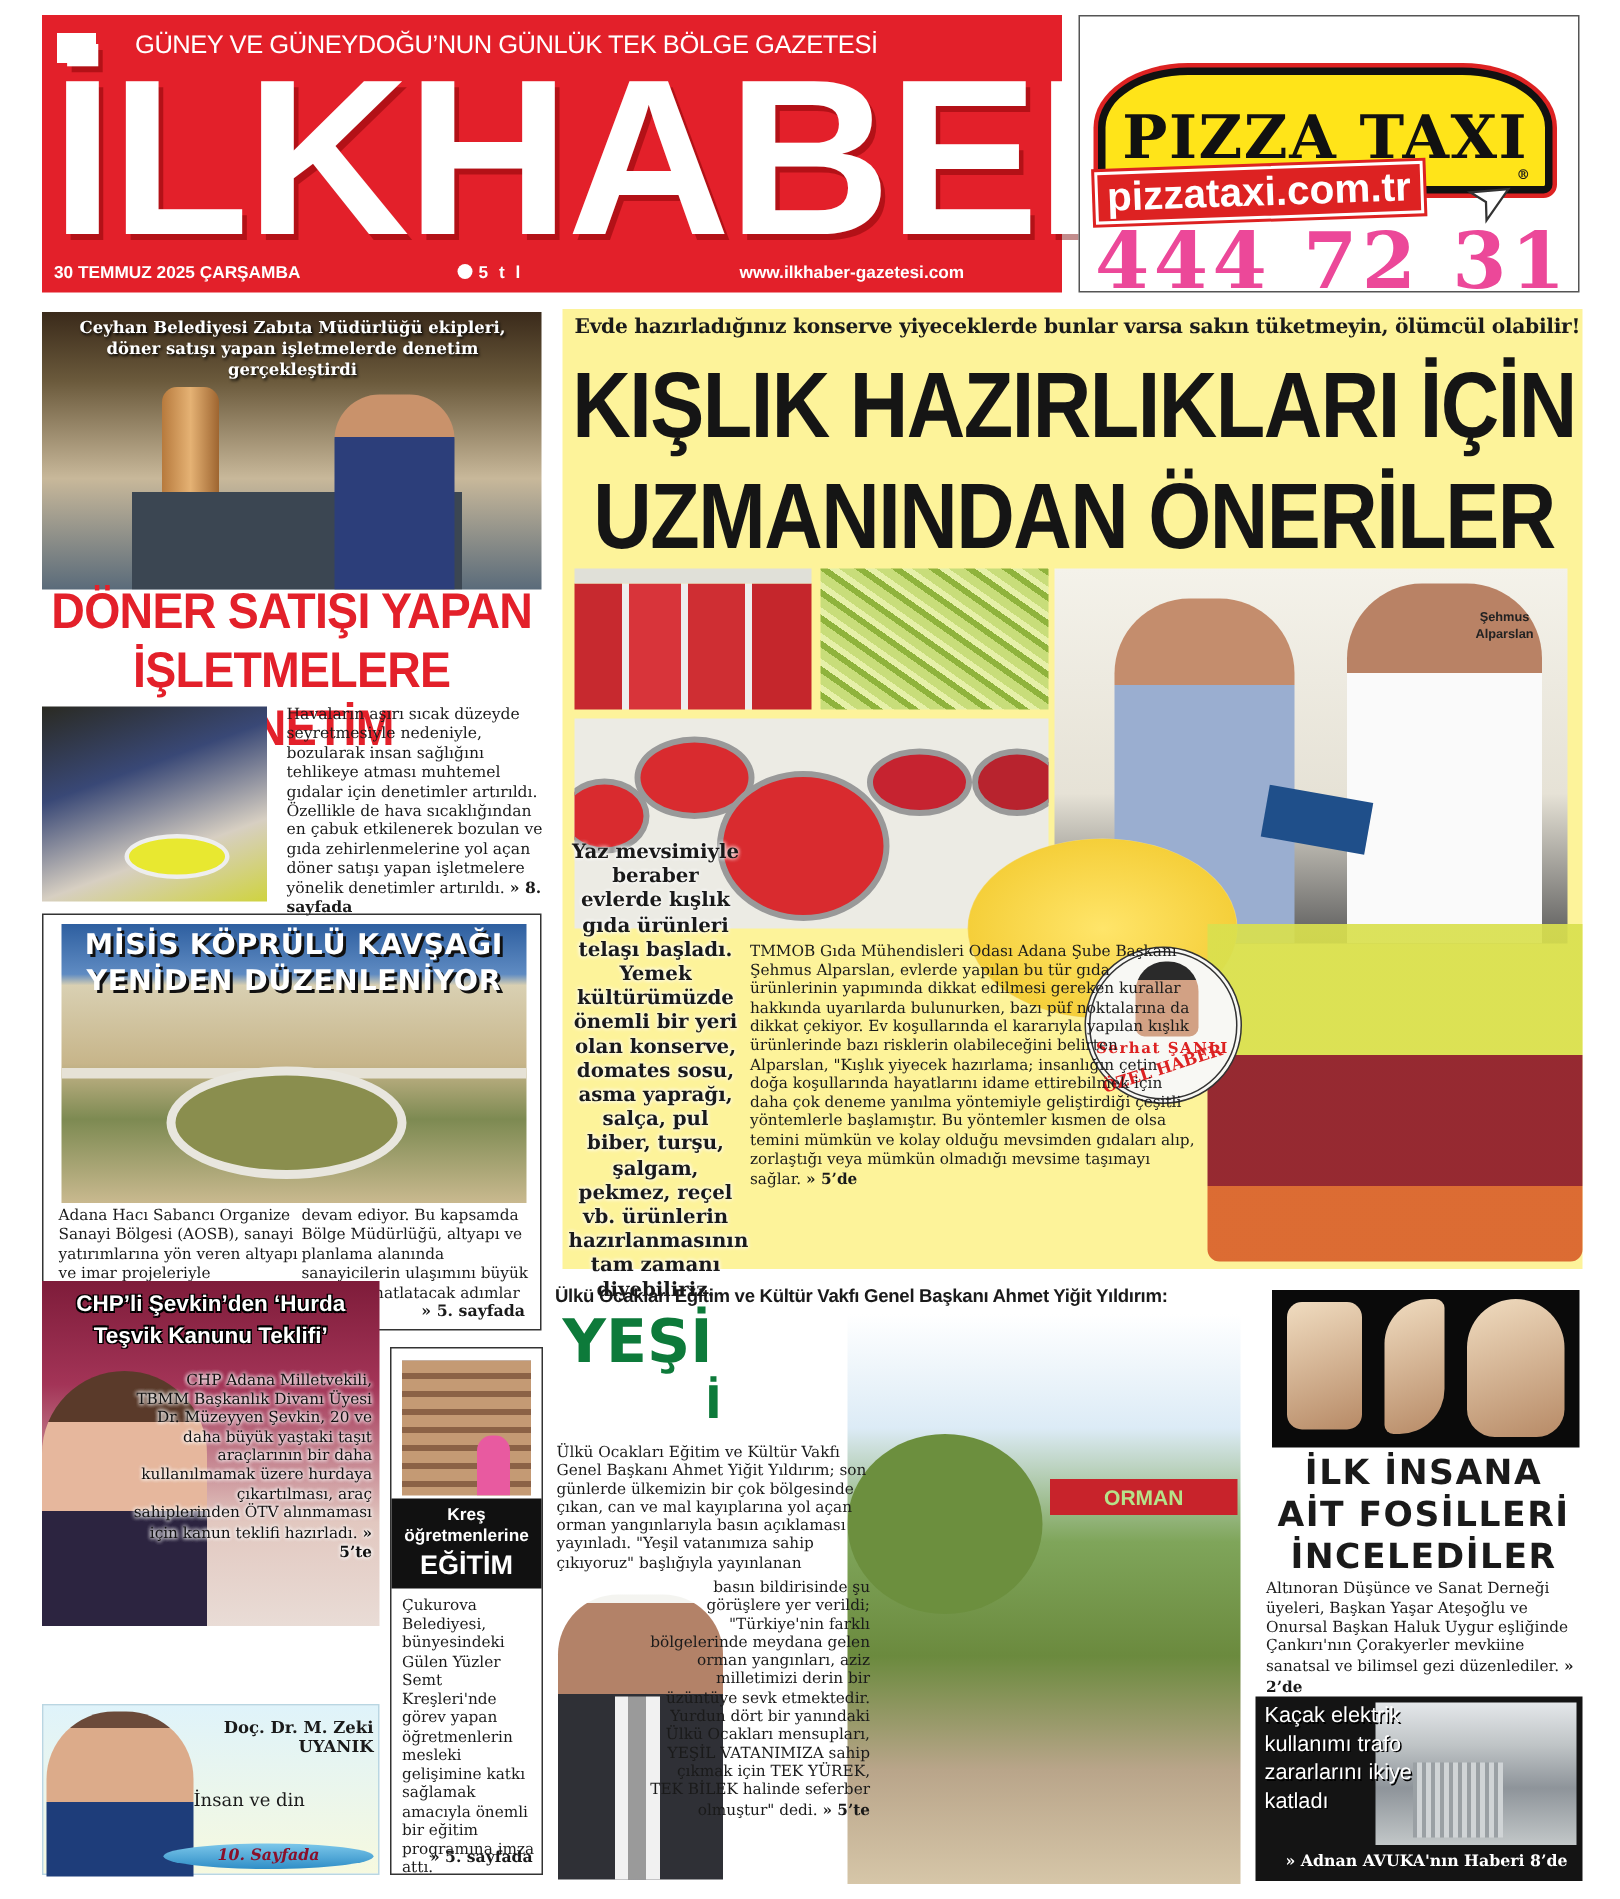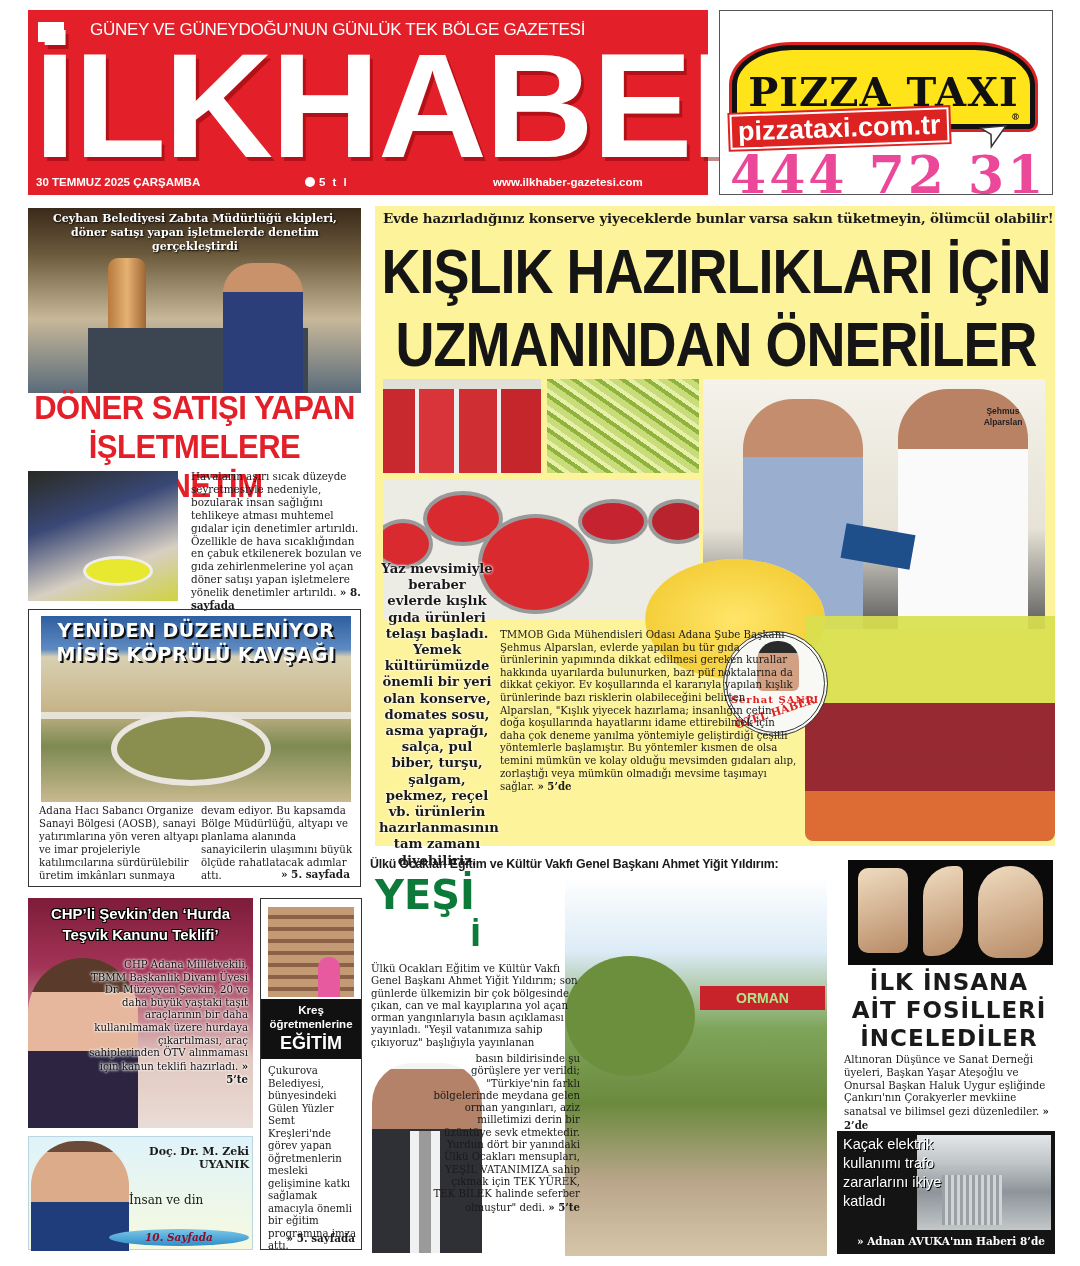--- a/index.html
+++ b/index.html
@@ -76,21 +76,21 @@
   .ph-forest .orman { position:absolute; left:135px; top:110px; width:125px; height:24px; background:#c8232b; color:#b6e28a; font-family:"Liberation Sans",sans-serif; font-weight:bold; font-size:14px; text-align:center; line-height:24px; }
   .ph-forest .tree { position:absolute; left:0; top:80px; width:130px; height:120px; border-radius:50%; background:#6c8f3e; }
   .yesil-head { left: 375px; top: 874px; color: #0d7a3a; font-family: "DejaVu Sans", sans-serif; font-weight: bold; font-size: 40px; line-height: 42px; }
   .yesil-head2 { left: 470px; top: 918px; color: #0d7a3a; font-family: "DejaVu Sans", sans-serif; font-weight: bold; font-size: 30px; line-height: 36px; }
   .ulku-body-top { left: 371px; top: 963px; width: 210px; font-size: 10.2px; line-height: 12.3px; }
   .ph-ahmet { left: 372px; top: 1063px; width: 110px; height: 190px; background: linear-gradient(180deg,#f4f4f0 0 3%,#b38268 3% 35%,#2f3036 35% 100%); border-radius: 40px 40px 0 0; }
   .ph-ahmet .shirt { position:absolute; left:38px; top:68px; width:30px; height:122px; background:linear-gradient(90deg,#f1f1f1 0 30%,#9a9a9a 30% 70%,#f1f1f1 70%); }
   .ulku-body-bot { left: 430px; top: 1053px; width: 150px; text-align: right; font-size: 10.2px; line-height: 12.3px; }
 
   
-  .chp-box { left: 28px; top: 898px; width: 225px; height: 230px; background: linear-gradient(180deg,#7e1c3a 0%,#a33457 30%,#e2c8c0 70%,#e9dcd6 100%); }
+  .chp-box { left: 28px; top: 854px; width: 225px; height: 230px; background: linear-gradient(180deg,#7e1c3a 0%,#a33457 30%,#e2c8c0 70%,#e9dcd6 100%); }
   .chp-head { left: 0; top: 5px; width: 225px; text-align: center; color: #fff; font-family: "Liberation Sans", sans-serif; font-weight: bold; font-size: 15px; line-height: 21px; text-shadow: 1px 1px 0 #000, -1px -1px 0 #000, 1px -1px 0 #000, -1px 1px 0 #000; }
   .ph-chp { left: 0; top: 60px; width: 110px; height: 170px; background: linear-gradient(180deg,#5a3a2a 0 20%,#e6b79d 20% 55%,#2c2440 55% 100%); border-radius: 60px 60px 0 0; }
   .chp-body { left: 60px; top: 61px; width: 160px; text-align: right; font-size: 10.2px; line-height: 12.6px; color: #111; text-shadow: 0 0 3px #fff, 0 0 3px #fff, 0 0 3px #fff; }
 
   
   .kres-box { left: 260px; top: 898px; width: 102px; height: 352px; border: 1px solid #333; }
   .ph-kres { left: 7px; top: 8px; width: 86px; height: 90px; background: repeating-linear-gradient(180deg,#c49a74 0 8px,#8b6246 8px 12px); }
   .ph-kres .girl { position:absolute; left:50px; top:50px; width:22px; height:40px; background:#e85aa0; border-radius:10px 10px 0 0; }
   .kres-head-band { left: 0; top: 100px; width: 100px; height: 60px; background: #111; }
   .kres-head1 { left: 0; top: 104px; width: 100px; text-align: center; color: #fff; font-family: "Liberation Sans", sans-serif; font-weight: bold; font-size: 11.5px; line-height: 14px; }
@@ -157,22 +157,22 @@
   <span>Havaların aşırı sıcak düzeyde seyretmesiyle nedeniyle, bozularak insan sağlığını tehlikeye atması muhtemel gıdalar için denetimler artırıldı. Özellikle de hava sıcaklığından en çabuk etkilenerek bozulan ve gıda zehirlenmelerine yol açan döner satışı yapan işletmelere yönelik denetimler artırıldı.</span>
   <span class="ref">» 8. sayfada</span>
 </div>
 
 <div class="abs misis-box">
   <div class="abs photo ph-misis">
     <div class="road"></div>
     <div class="loop"></div>
   </div>
   <div class="abs misis-head">
+    <div>MİSİS KÖPRÜLÜ KAVŞAĞI</div>
     <div>YENİDEN DÜZENLENİYOR</div>
-    <div>MİSİS KÖPRÜLÜ KAVŞAĞI</div>
   </div>
   <div class="abs misis-col1">Adana Hacı Sabancı Organize Sanayi Bölgesi (AOSB), sanayi yatırımlarına yön veren altyapı ve imar projeleriyle katılımcılarına sürdürülebilir üretim imkânları sunmaya</div>
   <div class="abs misis-col2">devam ediyor. Bu kapsamda Bölge Müdürlüğü, altyapı ve planlama alanında sanayicilerin ulaşımını büyük ölçüde rahatlatacak adımlar attı.</div>
   <div class="abs misis-ref">» 5. sayfada</div>
 </div>
 
 <div class="abs main-box">
   <div class="abs main-kicker">Evde hazırladığınız konserve yiyeceklerde bunlar varsa sakın tüketmeyin, ölümcül olabilir!</div>
   <div class="abs main-head">
     <div>KIŞLIK HAZIRLIKLARI İÇİN</div>

